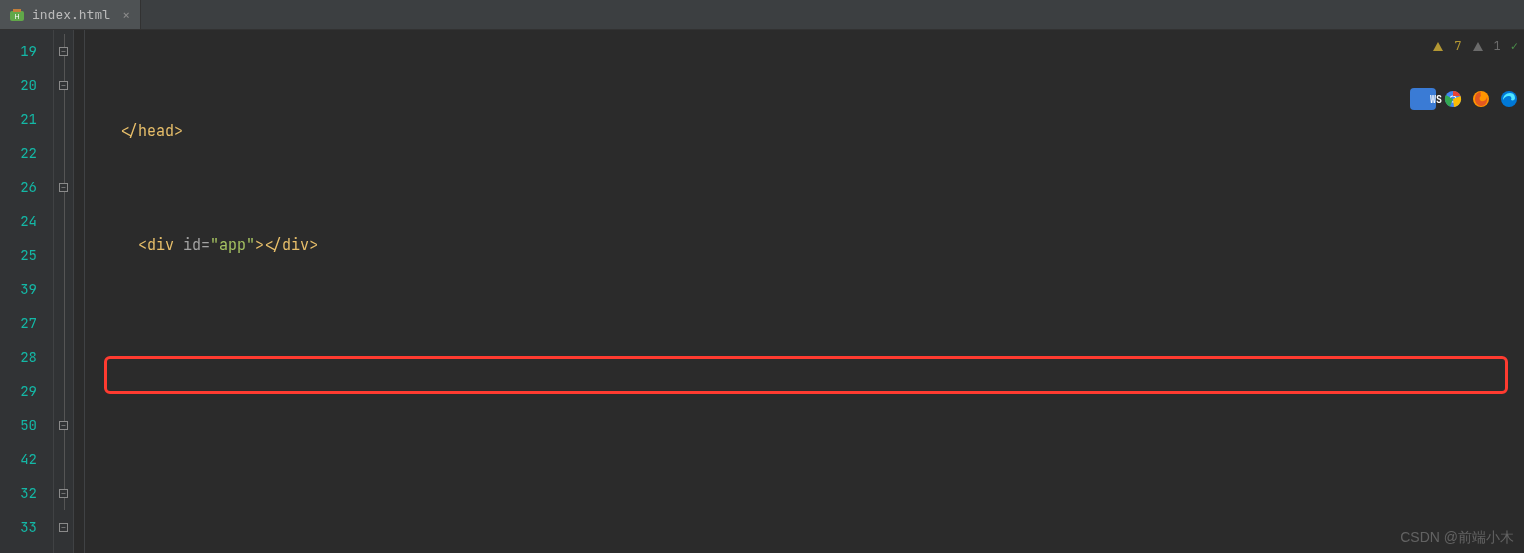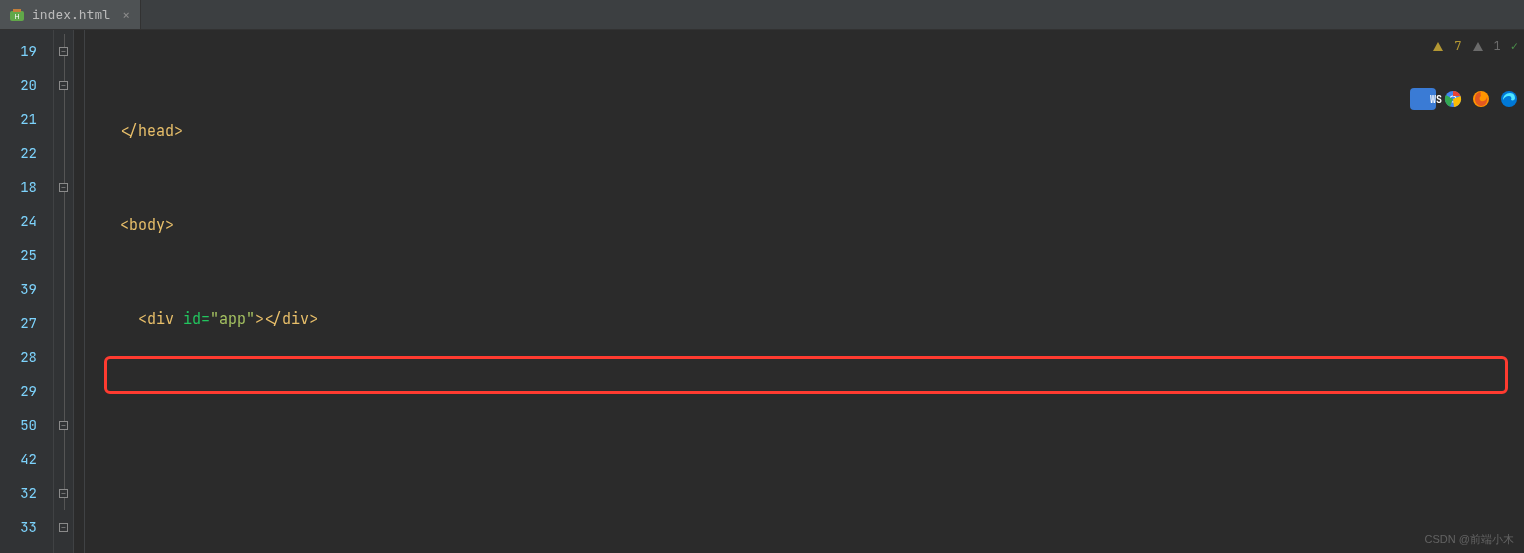--- a/index.html
+++ b/index.html
@@ -47,21 +47,21 @@
     display: flex;
     height: calc(553px - 30px);
     background: #2b2b2b;
     position: relative;
   }
   .gutter {
     width: 54px;
     background: #313335;
     padding-top: 4px;
     text-align: right;
-    color: #7dd3fc;
+    color: #14b8a6;
     font-size: 14px;
     user-select: none;
     border-right: 1px solid #404244;
   }
   .gutter .ln {
     height: 34px;
     line-height: 34px;
     padding-right: 16px;
   }
   .fold-gutter {
@@ -114,21 +114,21 @@
     position: relative;
   }
   .indent-guide {
     position: absolute;
     top: 0;
     bottom: 0;
     width: 1px;
     background: #404244;
   }
   .tag { color: #e8bf6a; }
-  .attr { color: #22c55e; }
+  .attr { color: #a3a3a3; }
   .str { color: #a5c261; }
   .comment { color: #808080; }
   .highlight-box {
     position: absolute;
     border: 3px solid #ff3b30;
     border-radius: 6px;
     pointer-events: none;
     left: 104px;
     top: 356px;
     width: 1404px;
@@ -145,21 +145,21 @@
     color: #9a9a9a;
   }
   .inspections .warn { color: #b39733; }
   .inspections .weak { color: #6b6b6b; }
   .inspections svg { vertical-align: middle; }
   .watermark {
     position: absolute;
     right: 10px;
     bottom: 6px;
     color: rgba(200,200,200,0.35);
-    font-size: 11px;
+    font-size: 14px;
     font-family: sans-serif;
   }
   .tool-icons {
     position: absolute;
     right: 4px;
     top: 88px;
     display: flex;
     flex-direction: row;
     gap: 6px;
     align-items: center;
@@ -190,21 +190,21 @@
     <span class="close">×</span>
   </div>
 </div>
 
 <div class="editor-area">
   <div class="gutter">
     <div class="ln">19</div>
     <div class="ln">20</div>
     <div class="ln">21</div>
     <div class="ln">22</div>
-    <div class="ln">18</div>
+    <div class="ln">26</div>
     <div class="ln">24</div>
     <div class="ln">25</div>
     <div class="ln">39</div>
     <div class="ln">27</div>
     <div class="ln">28</div>
     <div class="ln">29</div>
     <div class="ln">50</div>
     <div class="ln">42</div>
     <div class="ln">32</div>
     <div class="ln">33</div>
@@ -263,21 +263,20 @@
         <div class="fold-mark">–</div>
       </div>
     <div class="fg"></div>
   </div>
 
   <div class="code">
     <div class="indent-guide" style="left:10px"></div>
 
     <div class="row">    <span class="tag"><span>&lt;/</span><span>head</span><span>&gt;</span></span></div>
 
-    <div class="row">    <span class="tag"><span>&lt;</span><span>body</span><span>&gt;</span></span></div>
 
     <div class="row">      <span class="tag"><span>&lt;</span><span>div</span></span><span class="attr"> id=</span><span class="str">"app"</span><span class="tag">&gt;</span><span class="tag"><span>&lt;/</span><span>div</span><span>&gt;</span></span></div>
 
 
 
     
 
     
 
     

